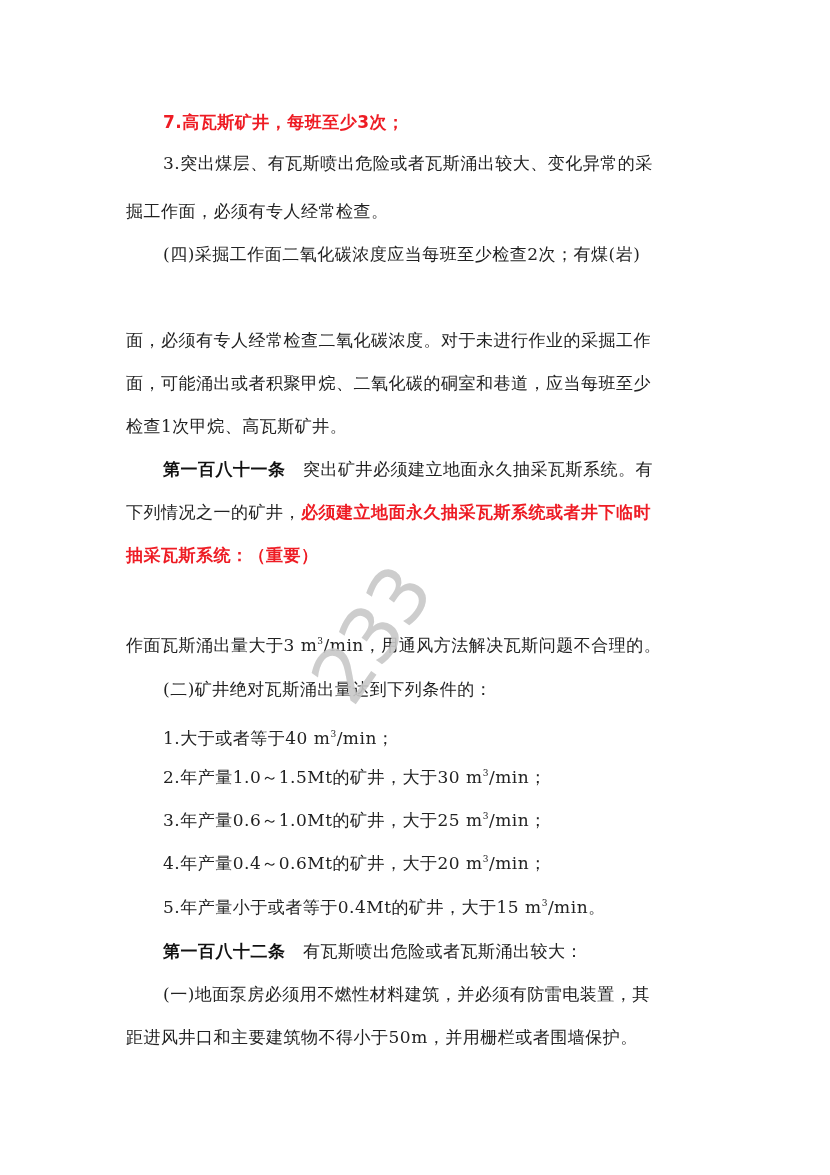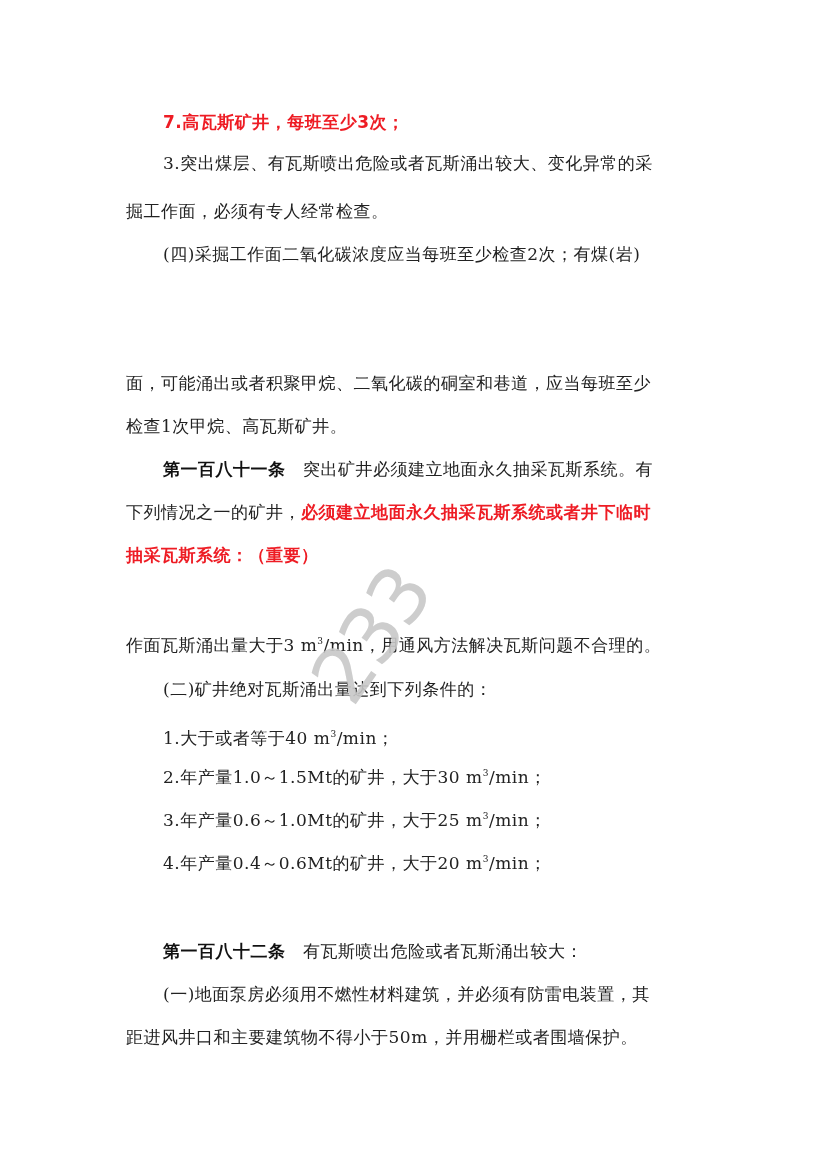--- a/index.html
+++ b/index.html
@@ -18,20 +18,21 @@
 </style>
 </head>
 <body>
 
 <div class="page">
 
   <div class="line ind red" style="top:111px">7.高瓦斯矿井，每班至少3次；</div>
   <div class="line ind" style="top:152px">3.突出煤层、有瓦斯喷出危险或者瓦斯涌出较大、变化异常的采</div>
   <div class="line" style="top:200px">掘工作面，必须有专人经常检查。</div>
   <div class="line ind" style="top:243px">(四)采掘工作面二氧化碳浓度应当每班至少检查2次；有煤(岩)</div>
+  <div class="line" style="top:329px">面，必须有专人经常检查二氧化碳浓度。对于未进行作业的采掘工作</div>
   <div class="line" style="top:372px">面，可能涌出或者积聚甲烷、二氧化碳的硐室和巷道，应当每班至少</div>
   <div class="line" style="top:415px">检查1次甲烷、高瓦斯矿井。</div>
 
   <div class="line ind" style="top:458px">
     <span class="bold">第一百八十一条</span><span>　突出矿井必须建立地面永久抽采瓦斯系统。有</span>
   </div>
   <div class="line" style="top:501px">
     <span>下列情况之一的矿井，</span><span class="red">必须建立地面永久抽采瓦斯系统或者井下临时</span>
   </div>
   <div class="line red" style="top:544px">抽采瓦斯系统：（重要）</div>
@@ -45,20 +46,23 @@
   </div>
   <div class="line ind" style="top:766px">
     <span>2.年产量1.0～1.5Mt的矿井，大于30 m</span><sup>3</sup><span>/min；</span>
   </div>
   <div class="line ind" style="top:809px">
     <span>3.年产量0.6～1.0Mt的矿井，大于25 m</span><sup>3</sup><span>/min；</span>
   </div>
   <div class="line ind" style="top:852px">
     <span>4.年产量0.4～0.6Mt的矿井，大于20 m</span><sup>3</sup><span>/min；</span>
   </div>
+  <div class="line ind" style="top:896px">
+    <span>5.年产量小于或者等于0.4Mt的矿井，大于15 m</span><sup>3</sup><span>/min。</span>
+  </div>
 
   <div class="line ind" style="top:940px">
     <span class="bold">第一百八十二条</span><span>　有瓦斯喷出危险或者瓦斯涌出较大：</span>
   </div>
   <div class="line ind" style="top:983px">(一)地面泵房必须用不燃性材料建筑，并必须有防雷电装置，其</div>
   <div class="line" style="top:1026px">距进风井口和主要建筑物不得小于50m，并用栅栏或者围墙保护。</div>
 
   <div class="wm">233</div>
 </div>
 

